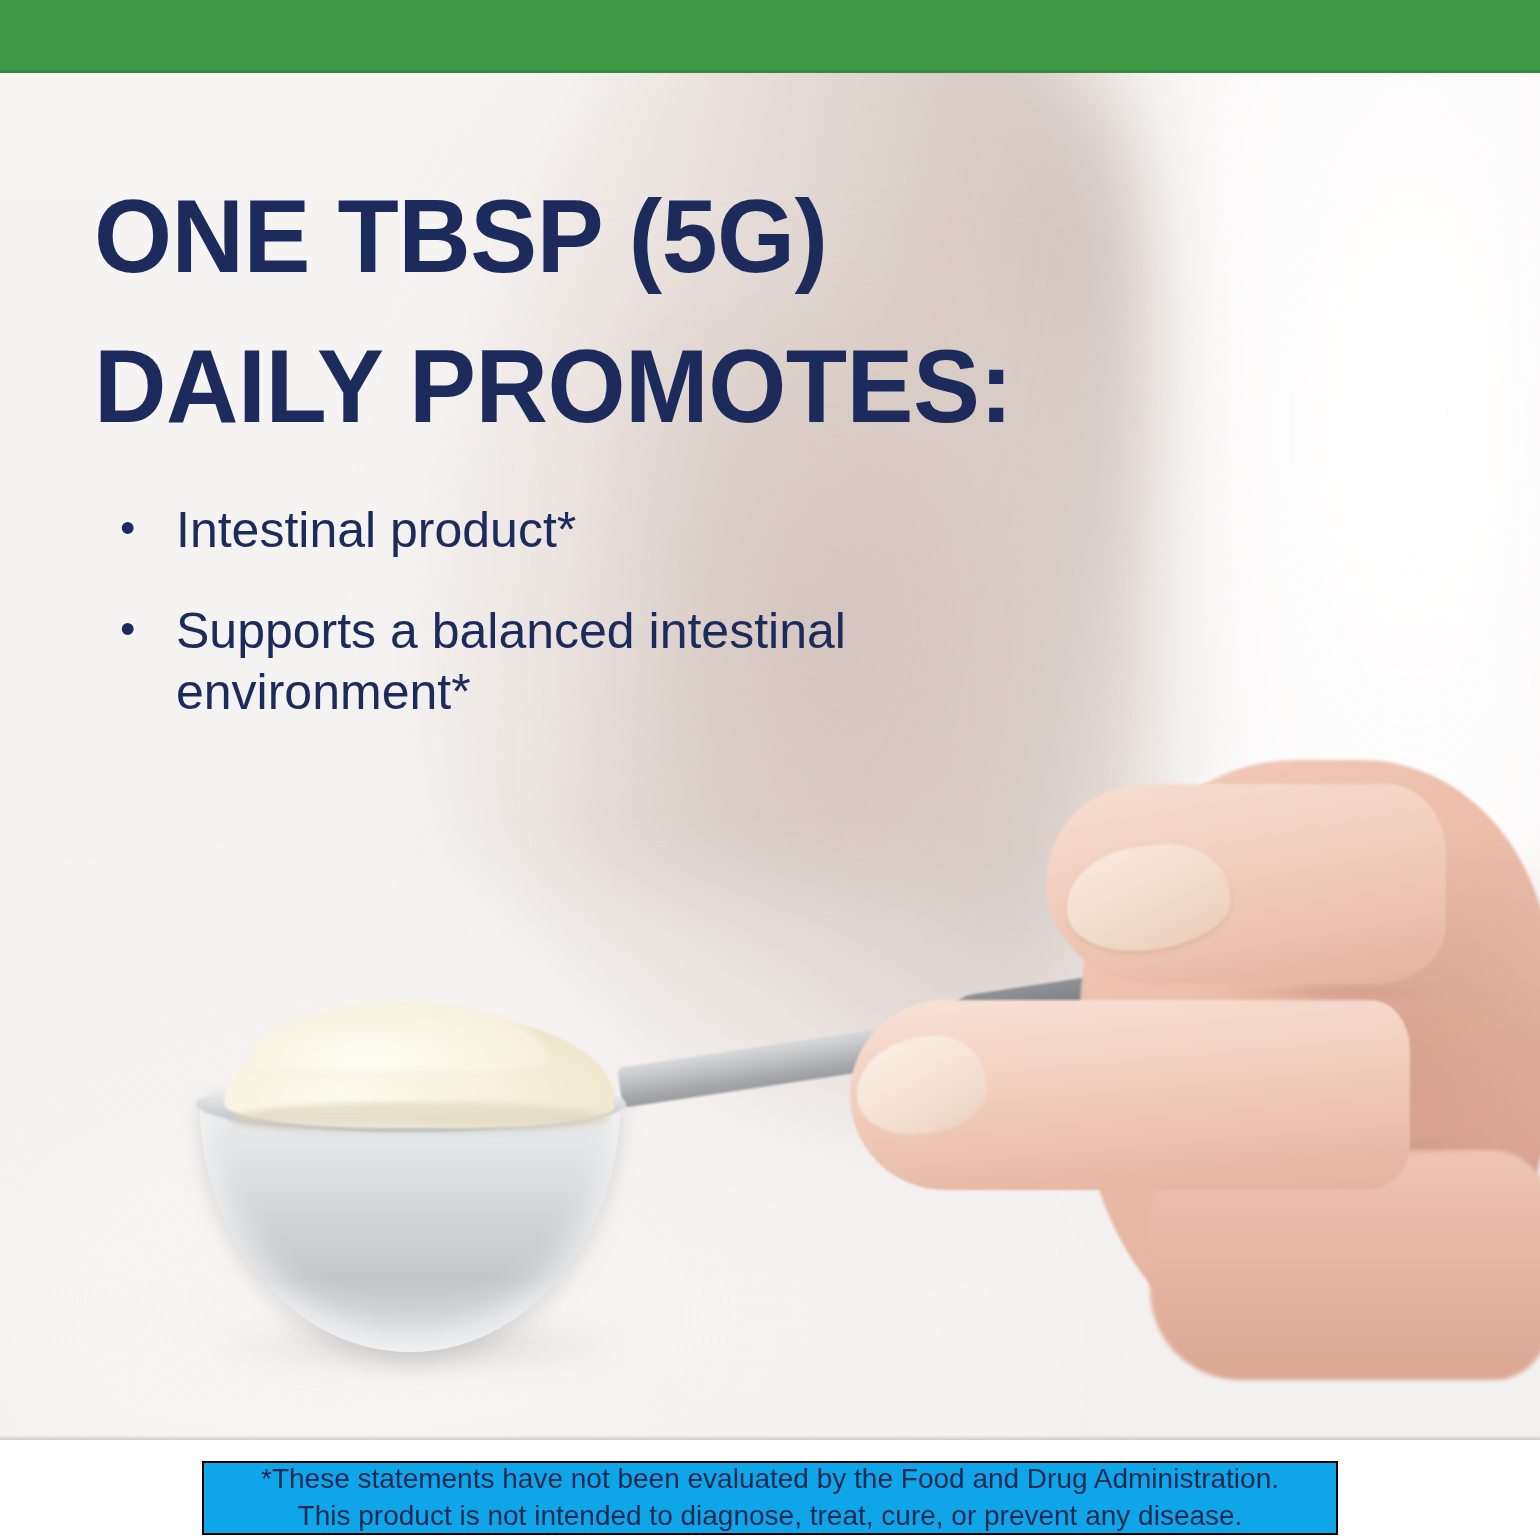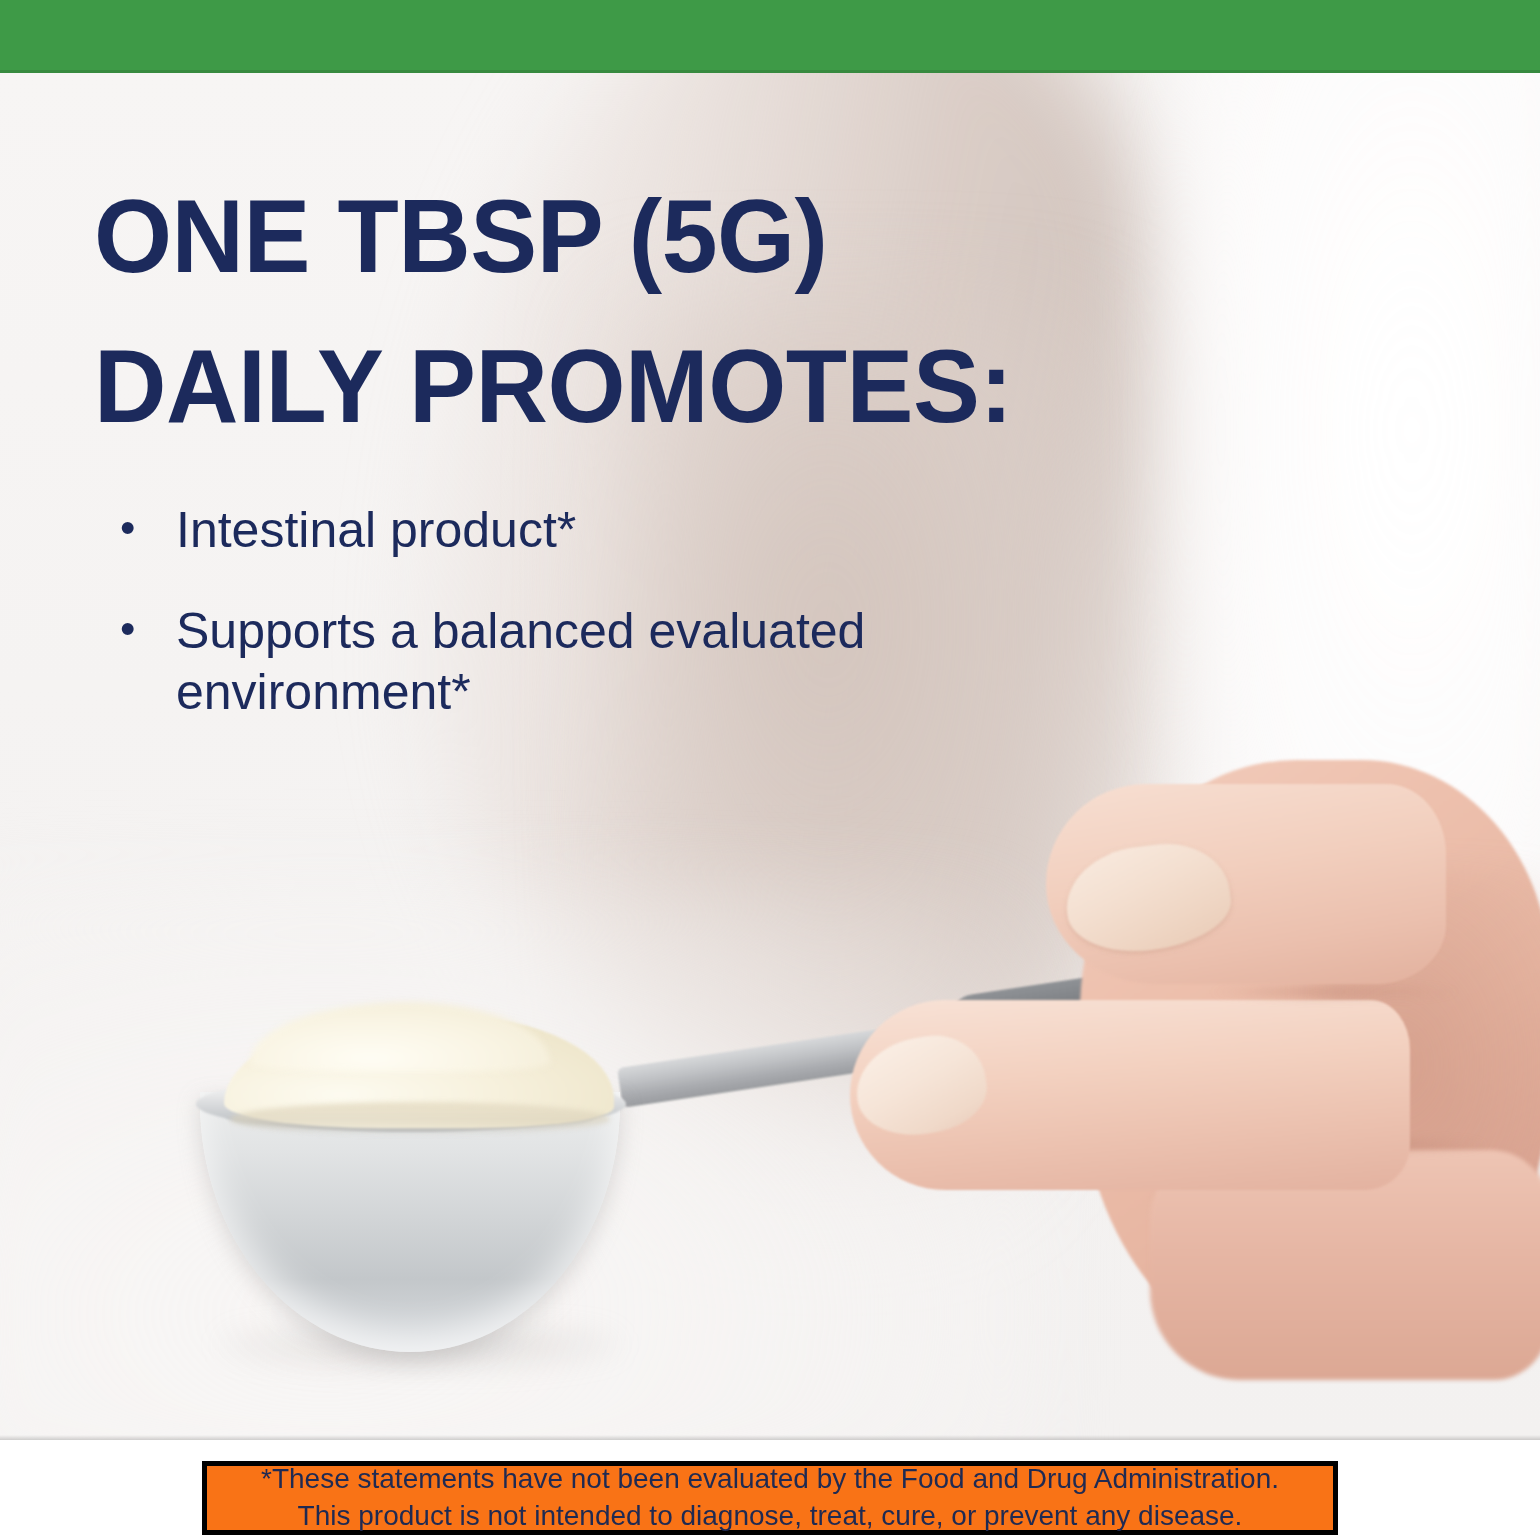--- a/index.html
+++ b/index.html
@@ -308,22 +308,22 @@
   }
 
   
   .disclaimer {
     position: absolute;
     left: 202px;
     top: 1461px;
     width: 1136px;
     height: 74px;
     box-sizing: border-box;
-    border: 5px solid #000000;
-    background: #f97316;
+    border: 2px solid #000000;
+    background: #0ea5e9;
     display: flex;
     align-items: center;
     justify-content: center;
     z-index: 50;
   }
   .disclaimer-text {
     color: #1f2a52;
     font-family: "Liberation Sans", sans-serif;
     font-size: 28px;
     line-height: 1.32;
@@ -384,21 +384,21 @@
     <div class="headline">ONE TBSP (5G)
 DAILY PROMOTES:</div>
 
     <div class="bullets">
       <div class="bullet-row">
         <span class="bullet-dot">•</span>
         <span class="bullet-text">Intestinal product*</span>
       </div>
       <div class="bullet-row">
         <span class="bullet-dot">•</span>
-        <span class="bullet-text">Supports a balanced evaluated environment*</span>
+        <span class="bullet-text">Supports a balanced intestinal environment*</span>
       </div>
     </div>
   </div>
 
   <div class="disclaimer">
     <div class="disclaimer-text">*These statements have not been evaluated by the Food and Drug Administration.
 This product is not intended to diagnose, treat, cure, or prevent any disease.</div>
   </div>
 
 </div>

